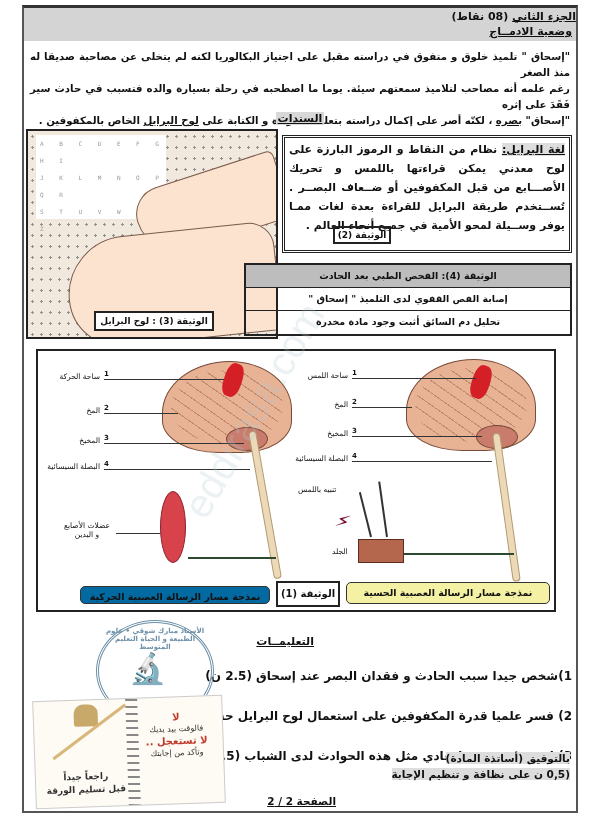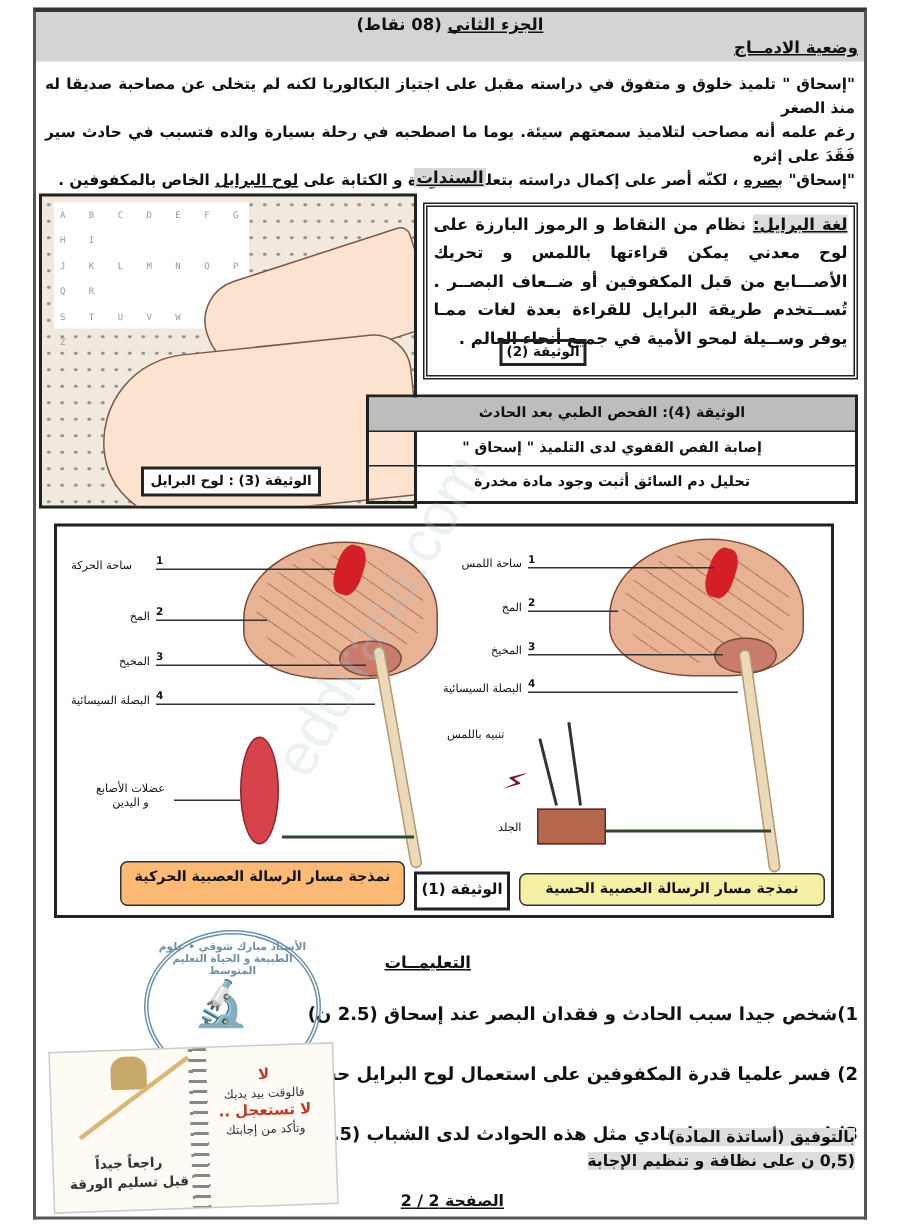--- a/index.html
+++ b/index.html
@@ -2,21 +2,21 @@
 <html><head>
 <meta charset="utf-8">
 <style>
   * { box-sizing: border-box; margin: 0; padding: 0; }
   html, body { width: 600px; height: 818px; background: #fff; overflow: hidden; }
   body { font-family: "DejaVu Sans", sans-serif; color: #111; direction: rtl; position: relative; }
 
   .page { position: absolute; left: 22px; top: 5px; width: 556px; height: 808px; border: 2px solid #555; border-top: 3px solid #333; background: #fff; }
 
   .header { position: absolute; left: 0; top: 0; width: 552px; height: 33px; background: #d4d4d4; }
-  .part-title { position: absolute; left: 0; right: 0; top: 2px; text-align: center; font-size: 11px; font-weight: bold; }
+  .part-title { position: absolute; left: 0; right: 0; top: 2px; text-align: right; font-size: 11px; font-weight: bold; }
   .part-title .u { text-decoration: underline; }
   .situation-title { position: absolute; right: 4px; top: 17px; font-size: 11px; font-weight: bold; text-decoration: underline; }
 
   .intro { position: absolute; right: 6px; left: 6px; top: 41px; font-size: 10.2px; font-weight: bold; line-height: 16px; text-align: justify; }
   .intro .u { text-decoration: underline; }
 
   .sanadat { position: absolute; left: 0; right: 0; top: 104px; text-align: center; font-size: 11px; font-weight: bold; }
   .sanadat span { background: #d8d8d8; text-decoration: underline; padding: 0 2px; }
 
   
@@ -51,21 +51,21 @@
   .cord { position: absolute; width: 8px; height: 150px; background: #ecd9b8; border: 1px solid #b39a74; border-radius: 4px; transform-origin: top; }
   .nerve { position: absolute; height: 2px; background: #2e4a2e; }
   .label-line { position: absolute; height: 1px; background: #333; }
   .lbl { position: absolute; font-size: 7.5px; white-space: nowrap; }
   .num { position: absolute; font-size: 7px; font-weight: bold; }
   .muscle { position: absolute; width: 26px; height: 72px; background: #d8424b; border: 1px solid #8a2430; border-radius: 50%; }
   .skin { position: absolute; width: 46px; height: 24px; background: #b5674d; border: 1px solid #5e2d22; }
   .hair { position: absolute; width: 2px; height: 46px; background: #333; transform-origin: bottom; }
   .bolt { position: absolute; font-size: 20px; color: #7a1030; transform: rotate(20deg); }
 
-  .caption-mot { position: absolute; left: 42px; bottom: 6px; width: 190px; height: 30px; background: #fdba74; border: 1.5px solid #333; border-radius: 5px; font-size: 9.5px; font-weight: bold; text-align: center; line-height: 19px; }
+  .caption-mot { position: absolute; left: 42px; bottom: 6px; width: 190px; height: 18px; background: #0369a1; border: 1.5px solid #333; border-radius: 5px; font-size: 9.5px; font-weight: bold; text-align: center; line-height: 19px; }
   .caption-doc1 { position: absolute; left: 238px; bottom: 3px; width: 64px; height: 26px; background: #fff; border: 2px solid #222; font-size: 10px; font-weight: bold; text-align: center; line-height: 22px; }
   .caption-sens { position: absolute; right: 4px; bottom: 6px; width: 204px; height: 22px; background: #f4f0a4; border: 1.5px solid #333; border-radius: 5px; font-size: 9.5px; font-weight: bold; text-align: center; line-height: 19px; }
 
   
   .instr-title { position: absolute; right: 262px; top: 627px; font-size: 11px; font-weight: bold; text-decoration: underline; }
   .instr { position: absolute; right: 4px; top: 643px; width: 360px; }
   .instr .q { font-size: 12px; font-weight: bold; line-height: 29px; white-space: nowrap; margin-top: 11px; }
 
   
   .stamp { position: absolute; left: 72px; top: 612px; width: 118px; height: 102px; border: 3px double #6d8fa8; border-radius: 50%; color: #6d8fa8; }
@@ -168,21 +168,21 @@
     <div class="half mot">
       <div class="brain" style="left:124px; top:10px;"></div>
       <div class="area" style="left:186px; top:12px;"></div>
       <div class="cerebellum" style="left:188px; top:76px;"></div>
       <div class="cord" style="left:210px; top:80px; transform:rotate(-10deg);"></div>
       <div class="muscle" style="left:122px; top:140px;"></div>
       <div class="nerve" style="left:150px; top:206px; width:88px;"></div>
 
       <div class="label-line" style="left:66px; top:28px; width:120px;"></div>
       <div class="num" style="left:66px; top:19px;">1</div>
-      <div class="lbl" style="right:208px; top:21px;margin-left:46px;">ساحة الحركة</div>
+      <div class="lbl" style="right:196px; top:21px;margin-left:46px;">ساحة الحركة</div>
 
       <div class="label-line" style="left:66px; top:62px; width:74px;"></div>
       <div class="num" style="left:66px; top:53px;">2</div>
       <div class="lbl" style="right:196px; top:55px;">المخ</div>
 
       <div class="label-line" style="left:66px; top:92px; width:140px;"></div>
       <div class="num" style="left:66px; top:83px;">3</div>
       <div class="lbl" style="right:196px; top:85px;">المخيخ</div>
 
       <div class="label-line" style="left:66px; top:118px; width:146px;"></div>

